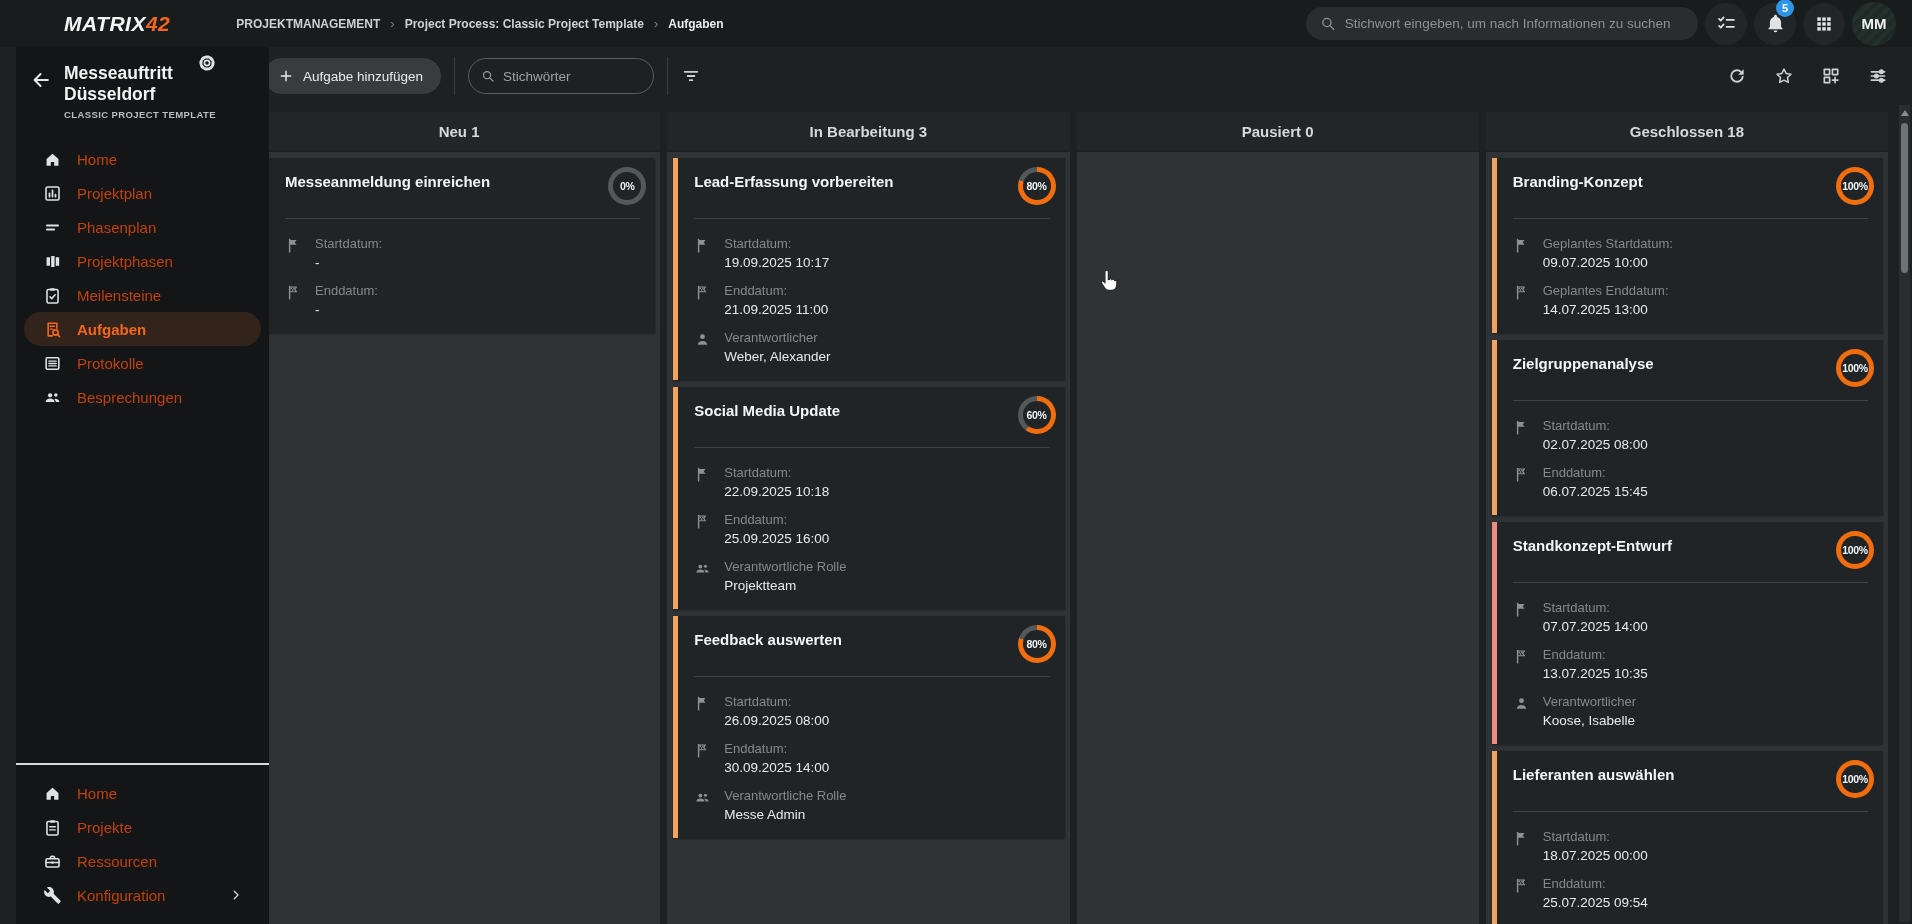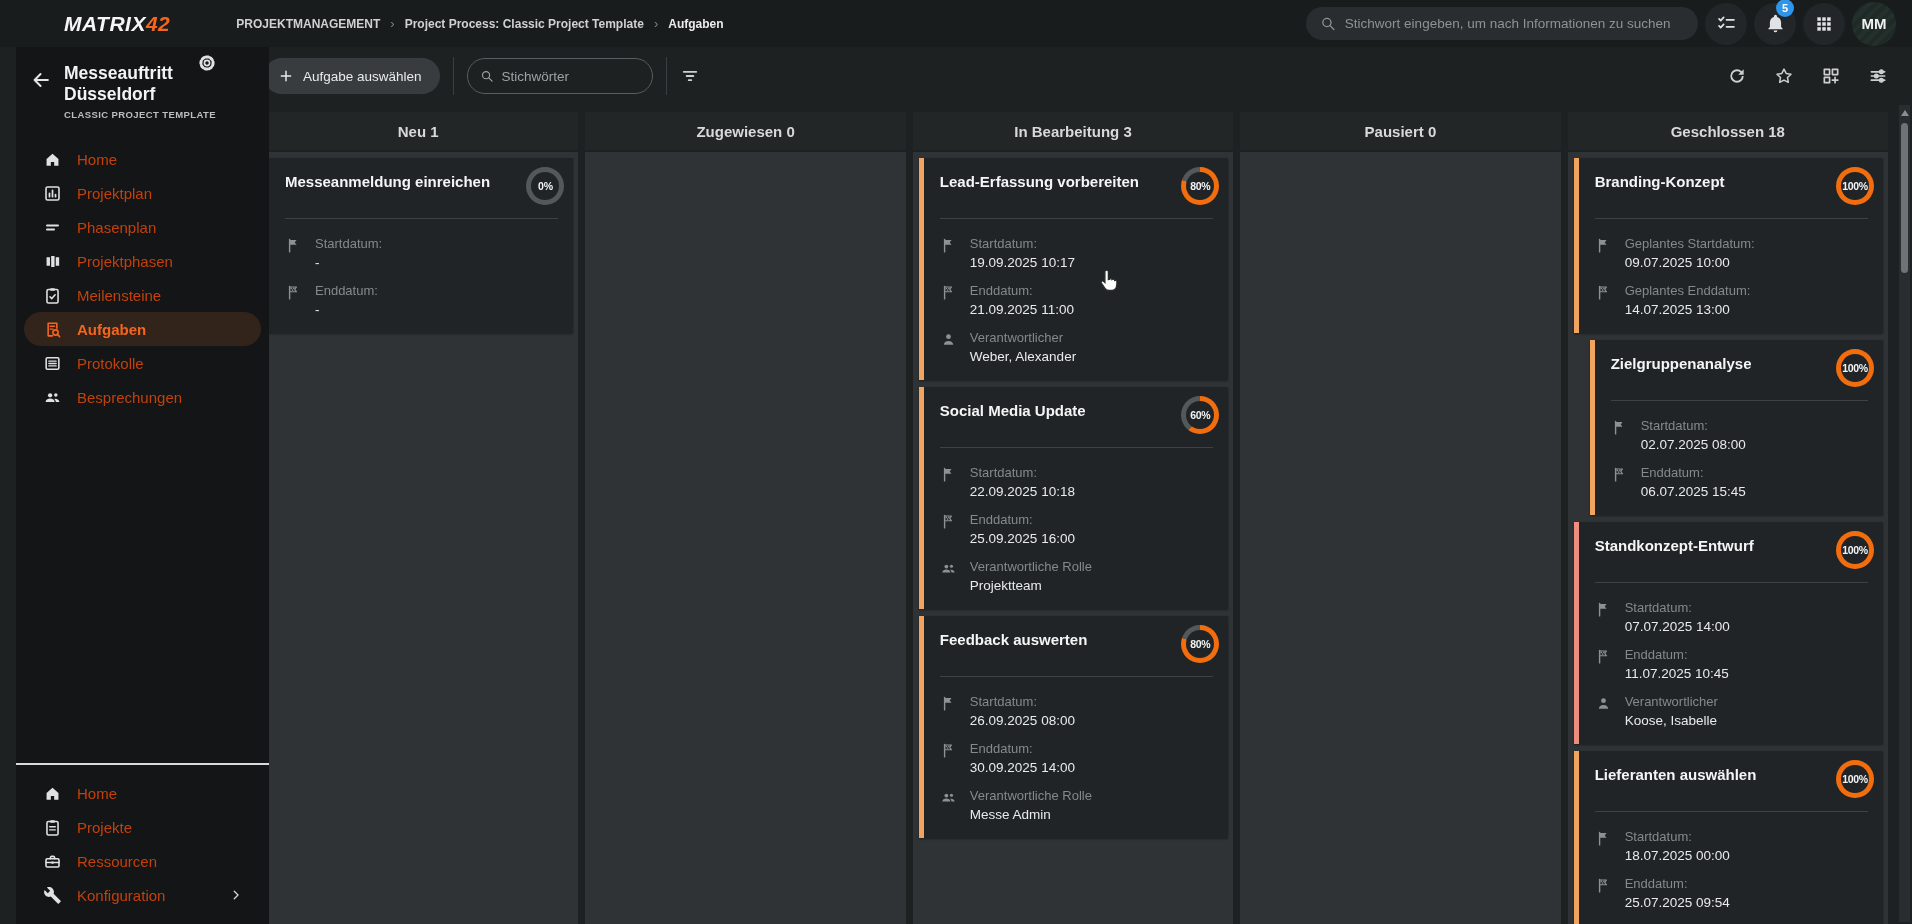--- a/index.html
+++ b/index.html
@@ -287,21 +287,21 @@
 </aside>
 
 <main class="main">
   <div class="toolbar">
     <div class="add-btn">
       <span class="icon">
           <svg viewBox="0 0 24 24" width="100%" height="100%" fill="none" stroke="currentColor" stroke-width="2" stroke-linecap="round" stroke-linejoin="round">
             <path d="M12 5v14M5 12h14" stroke-width="2.2"></path>
           </svg>
         </span>
-      <span>Aufgabe auswählen</span>
+      <span>Aufgabe hinzufügen</span>
     </div>
     <div class="vdiv"></div>
     <div class="kb-search">
       <span class="icon" style="width:16px;height:16px">
           <svg viewBox="0 0 24 24" width="100%" height="100%" fill="none" stroke="currentColor" stroke-width="2" stroke-linecap="round" stroke-linejoin="round">
             <circle cx="10.5" cy="10.5" r="6.2"></circle>
             <path d="M15.2 15.2L21 21"></path>
           </svg>
         </span>
       <input type="text" placeholder="Stichwörter" style="">
@@ -379,24 +379,20 @@
                 <div>
                   <div class="f-label">Enddatum:</div>
                   <div class="f-value">-</div>
                 </div>
               </div>
             </div>
           </div>
         </div>
       </div>
       <div class="column">
-        <div class="col-header">Zugewiesen 0</div>
-        <div class="col-body"></div>
-      </div>
-      <div class="column">
         <div class="col-header">In Bearbeitung 3</div>
         <div class="col-body">
           <div class="card" style="border-left-color: rgb(242, 164, 95);">
             <div class="card-title">Lead-Erfassung vorbereiten</div>
             <div class="ring" style="background: conic-gradient(rgb(242, 109, 13) 288deg, rgb(83, 88, 90) 0deg);">
               <div class="inner">80%</div>
             </div>
             <div class="card-divider"></div>
             <div class="fields">
               <div class="field">
@@ -592,21 +588,21 @@
                     </g>
                   </svg>
                 </span>
                 <div>
                   <div class="f-label">Geplantes Enddatum:</div>
                   <div class="f-value">14.07.2025 13:00</div>
                 </div>
               </div>
             </div>
           </div>
-          <div class="card" style="border-left-color: rgb(242, 164, 95); margin-left: 16px;">
+          <div class="card" style="border-left-color: rgb(242, 164, 95);">
             <div class="card-title">Zielgruppenanalyse</div>
             <div class="ring" style="background: conic-gradient(rgb(242, 109, 13) 360deg, rgb(83, 88, 90) 0deg);">
               <div class="inner">100%</div>
             </div>
             <div class="card-divider"></div>
             <div class="fields">
               <div class="field">
                 <span class="icon">
                   <svg viewBox="0 0 24 24" width="100%" height="100%" fill="none" stroke="currentColor" stroke-width="2" stroke-linecap="round" stroke-linejoin="round">
                     <path d="M6.5 21V3.5" stroke-width="2"></path>
@@ -663,21 +659,21 @@
                     <path d="M6.5 4.2h9.8l-2.6 3.4 2.6 3.4H6.5z" stroke-width="1.6"></path>
                     <g fill="currentColor" stroke="none">
                       <rect x="8" y="5.2" width="2" height="2"></rect>
                       <rect x="11.5" y="5.2" width="2" height="2"></rect>
                       <rect x="9.7" y="7.6" width="2" height="2"></rect>
                     </g>
                   </svg>
                 </span>
                 <div>
                   <div class="f-label">Enddatum:</div>
-                  <div class="f-value">11.07.2025 10:45</div>
+                  <div class="f-value">13.07.2025 10:35</div>
                 </div>
               </div>
               <div class="field">
                 <span class="icon">
                   <svg viewBox="0 0 24 24" width="100%" height="100%" fill="none" stroke="currentColor" stroke-width="2" stroke-linecap="round" stroke-linejoin="round">
                     <g fill="currentColor" stroke="none">
                       <circle cx="12" cy="8" r="3.4"></circle>
                       <path d="M5.4 19.5c0-3.3 3-5.3 6.6-5.3s6.6 2 6.6 5.3z"></path>
                     </g>
                   </svg>

